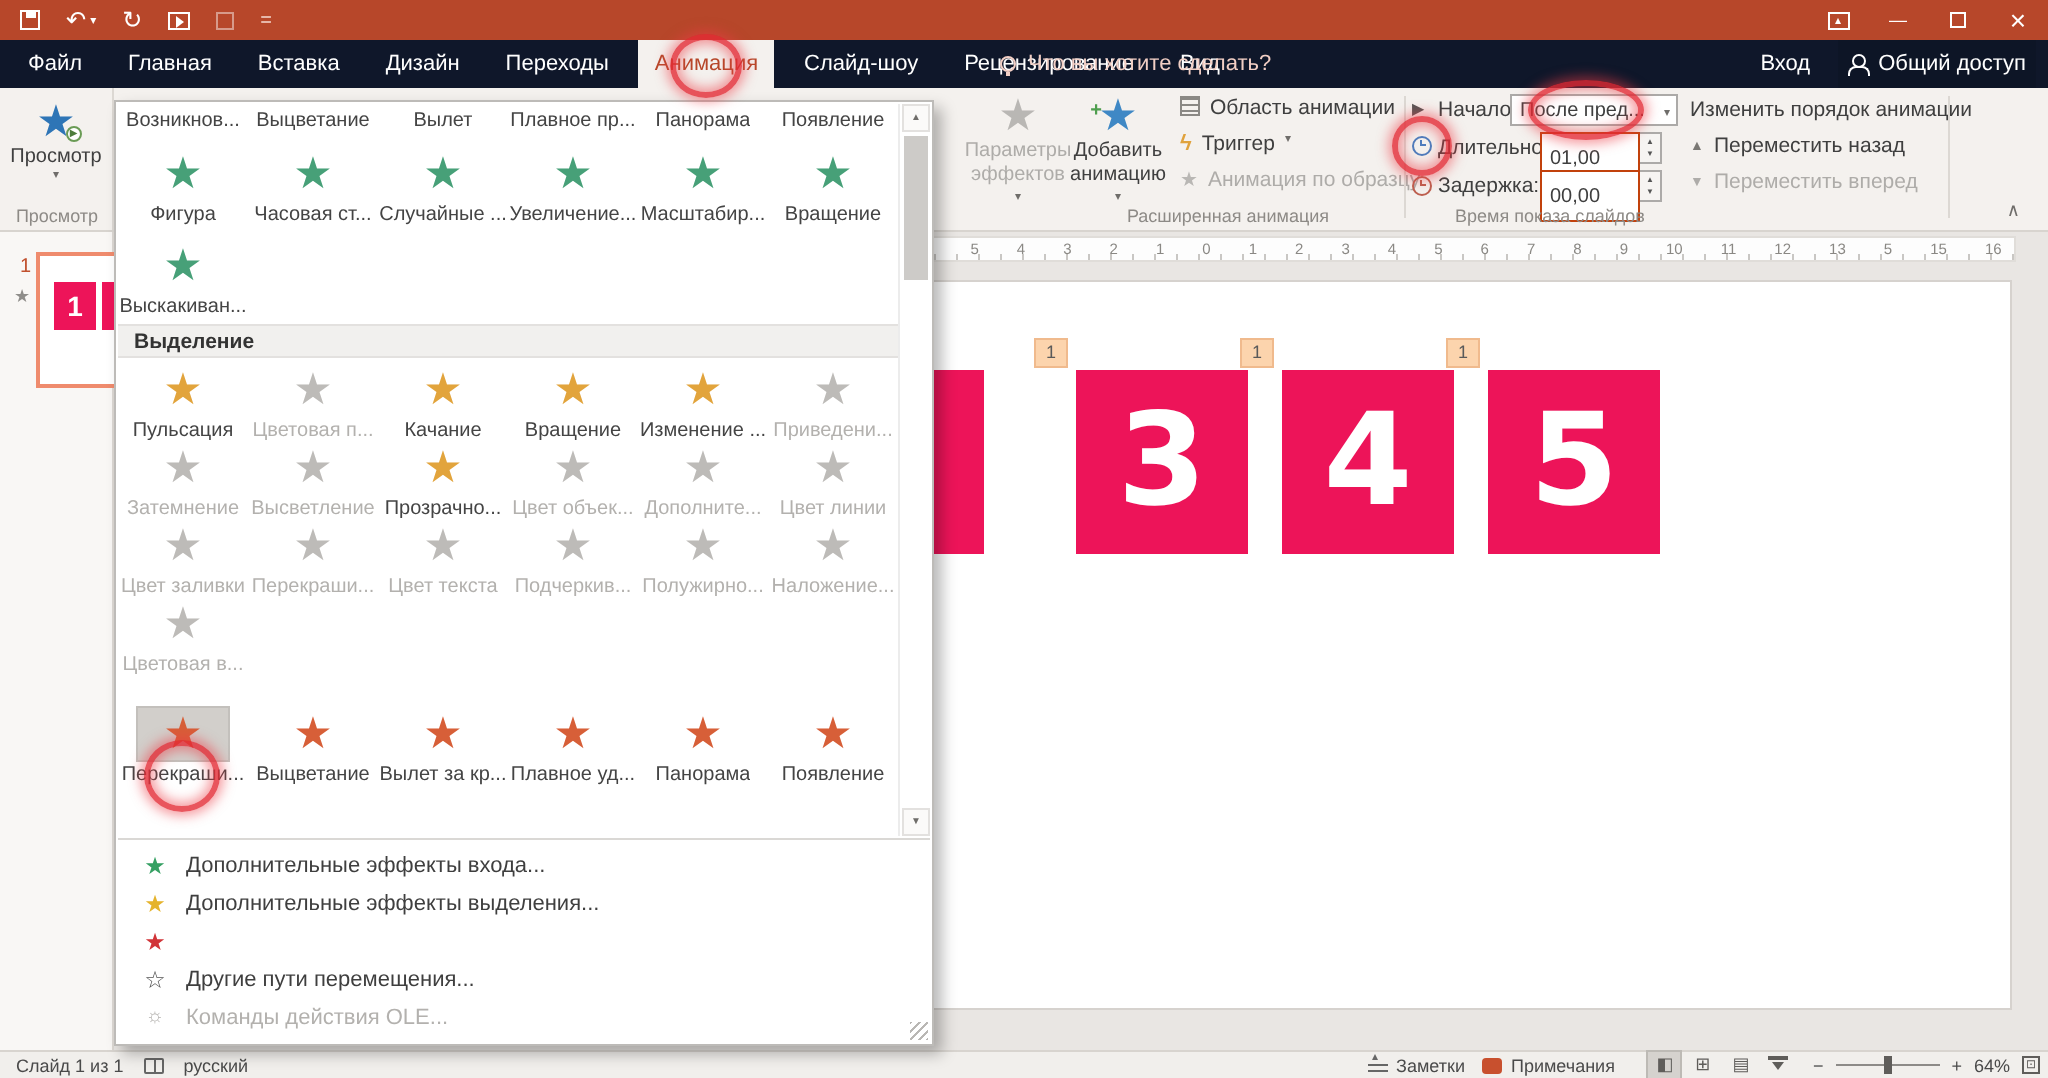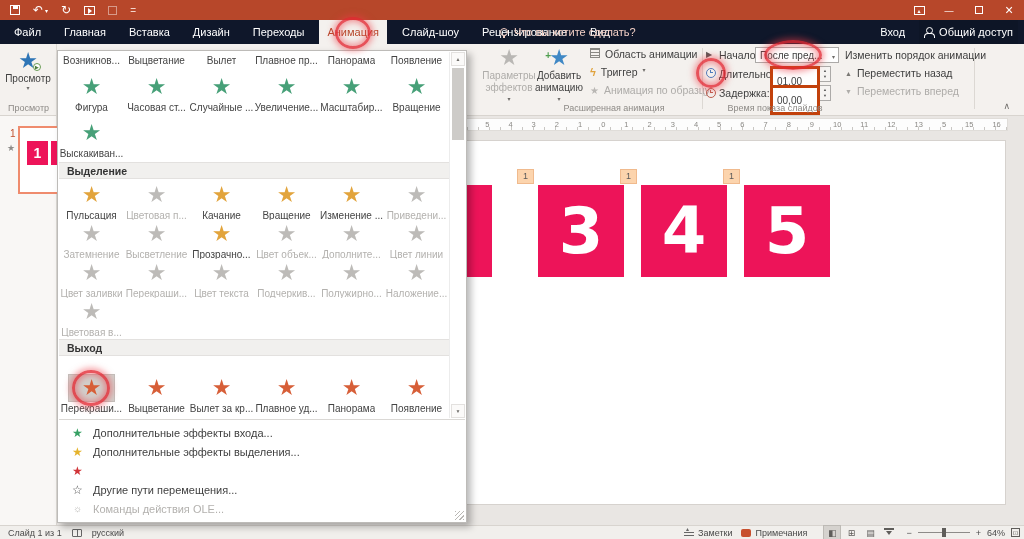--- a/index.html
+++ b/index.html
@@ -69,21 +69,21 @@
   .painter-ic::before{content:"★";color:#b9b7b4;font-size:10px}
   .g-timing{position:absolute;left:706px;top:0}
   .t-label{position:absolute;font-size:10.5px;color:#3f3f3f;white-space:nowrap}
   .t-icon{position:absolute;font-size:8px;color:#555}
   .clk{position:absolute;width:10px;height:10px;border:1px solid #4f7dbd;border-radius:50%}
   .clk::after{content:"";position:absolute;left:3px;top:1px;width:1px;height:3px;background:#4f7dbd}
   .clk::before{content:"";position:absolute;left:3px;top:3px;width:3px;height:1px;background:#4f7dbd}
   .clk.red{border-color:#bd5f4f}.clk.red::before,.clk.red::after{background:#bd5f4f}
   .t-select{position:absolute;left:49px;top:2px;width:84px;height:16px;background:#fff;border:1px solid #acaaa8;font-size:10px;color:#3f3f3f;display:flex;align-items:center;padding:0 14px 0 4px;white-space:nowrap;overflow:hidden}
   .t-select .caret{position:absolute;right:3px;top:5px}
-  .t-input{position:absolute;top:2px;width:50px;height:16px;background:#fff;border:3px solid #c2410c;font-size:10px;color:#3f3f3f;display:flex;align-items:center;padding:12px 4px}
+  .t-input{position:absolute;top:2px;width:50px;height:16px;background:#fff;border:1px solid #c2410c;font-size:10px;color:#3f3f3f;display:flex;align-items:center;padding:12px 4px}
   .spin{position:absolute;top:2px;width:11px;height:16px;border:1px solid #acaaa8;border-left:none;background:#f6f4f2;display:flex;flex-direction:column;align-items:center;justify-content:center;font-size:4px;color:#555;line-height:1.4}
   .g-reorder{position:absolute;left:845px;top:5px;width:135px;font-size:10.5px}
   .reo-title{color:#3f3f3f;white-space:nowrap}
   .reo-item{display:flex;align-items:center;gap:5px;margin-top:6px;white-space:nowrap;color:#3f3f3f}
   .reo-arrow{font-size:7px;color:#7a7874}
   .chevron{position:absolute;right:14px;bottom:4px;font-size:9px;color:#6f6d6a}
 
   
   .thumbs{position:absolute;left:0;top:116px;width:57px;bottom:14px;background:#f9f7f5;border-right:1px solid #dcd8d3}
   .tnum{position:absolute;left:10px;top:12px;font-size:10px;color:#c1512f}
@@ -597,21 +597,20 @@
           </div>
         </div>
       <div class="gal-row emph">
           <div class="gi dim">
             <span class="star-wrap">
               <span class="gstar gray">★</span>
             </span>
             <span class="glabel">Цветовая в...</span>
           </div>
         </div>
-      <div class="gal-header">Выход</div>
       <div class="gal-row exit">
           <div class="gi sel">
             <span class="star-wrap">
               <span class="gstar red">★</span>
             </span>
             <span class="glabel">Перекраши...</span>
           </div>
           <div class="gi">
             <span class="star-wrap">
               <span class="gstar red">★</span>

